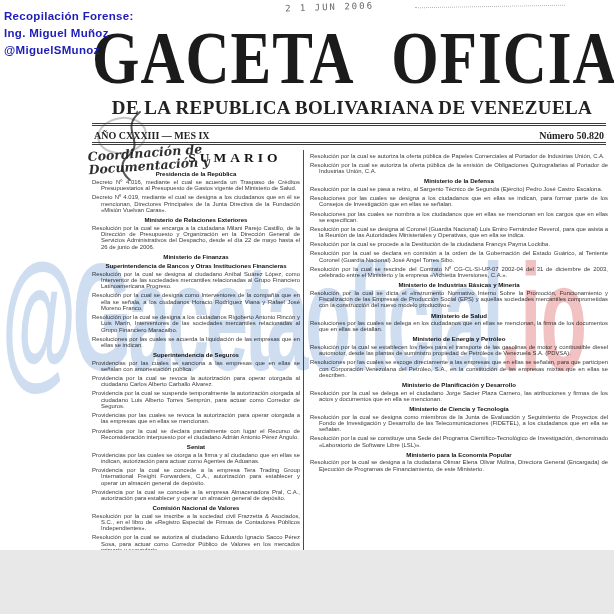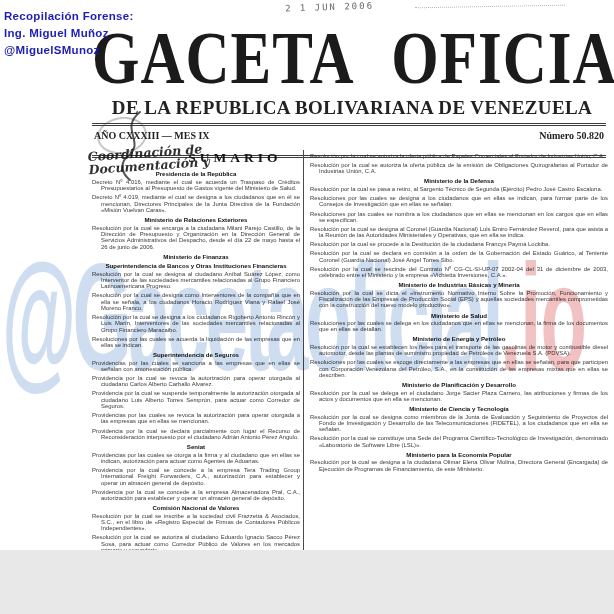--- a/index.html
+++ b/index.html
@@ -17,21 +17,21 @@
   .masthead-title{position:absolute;top:16px;left:92px;width:520px;text-align:center;
                   font-family:"Liberation Serif",serif;font-weight:bold;font-size:61px;
                   letter-spacing:1px;word-spacing:24px;color:#1b1b1b;white-space:nowrap;
                   transform:scaleY(1.22);transform-origin:top center;z-index:2;}
   .masthead-sub{position:absolute;top:97px;left:92px;width:520px;text-align:center;
                 font-family:Liberation Serif, serif;font-weight:bold;font-size:19px;
                 letter-spacing:.4px;color:#222;z-index:2;}
   
   .infobar{position:absolute;top:123px;left:92px;width:514px;box-sizing:border-box;
            border-top:3px double #3c3c3c;border-bottom:3px double #3c3c3c;
-           padding:4px 2px 14px 2px;display:flex;justify-content:space-between;align-items:center;
+           padding:4px 2px 1px 2px;display:flex;justify-content:space-between;align-items:center;
            font-family:"Liberation Serif",serif;font-weight:bold;font-size:10px;color:#222;z-index:2;}
   
   .handwriting{position:absolute;top:146px;left:88px;font-family:"DejaVu Serif",serif;
                font-style:italic;font-weight:bold;font-size:12.5px;line-height:13px;
                color:#1e1e1e;transform:rotate(-4deg);opacity:.92;z-index:4;white-space:nowrap;}
   .stamp-oval{position:absolute;top:117px;left:97px;width:46px;height:33px;
               border:2px solid rgba(70,70,70,.30);border-radius:50%;
               transform:rotate(-8deg);z-index:3;}
   .pen-stroke{position:absolute;top:108px;left:82px;z-index:4;}
   

